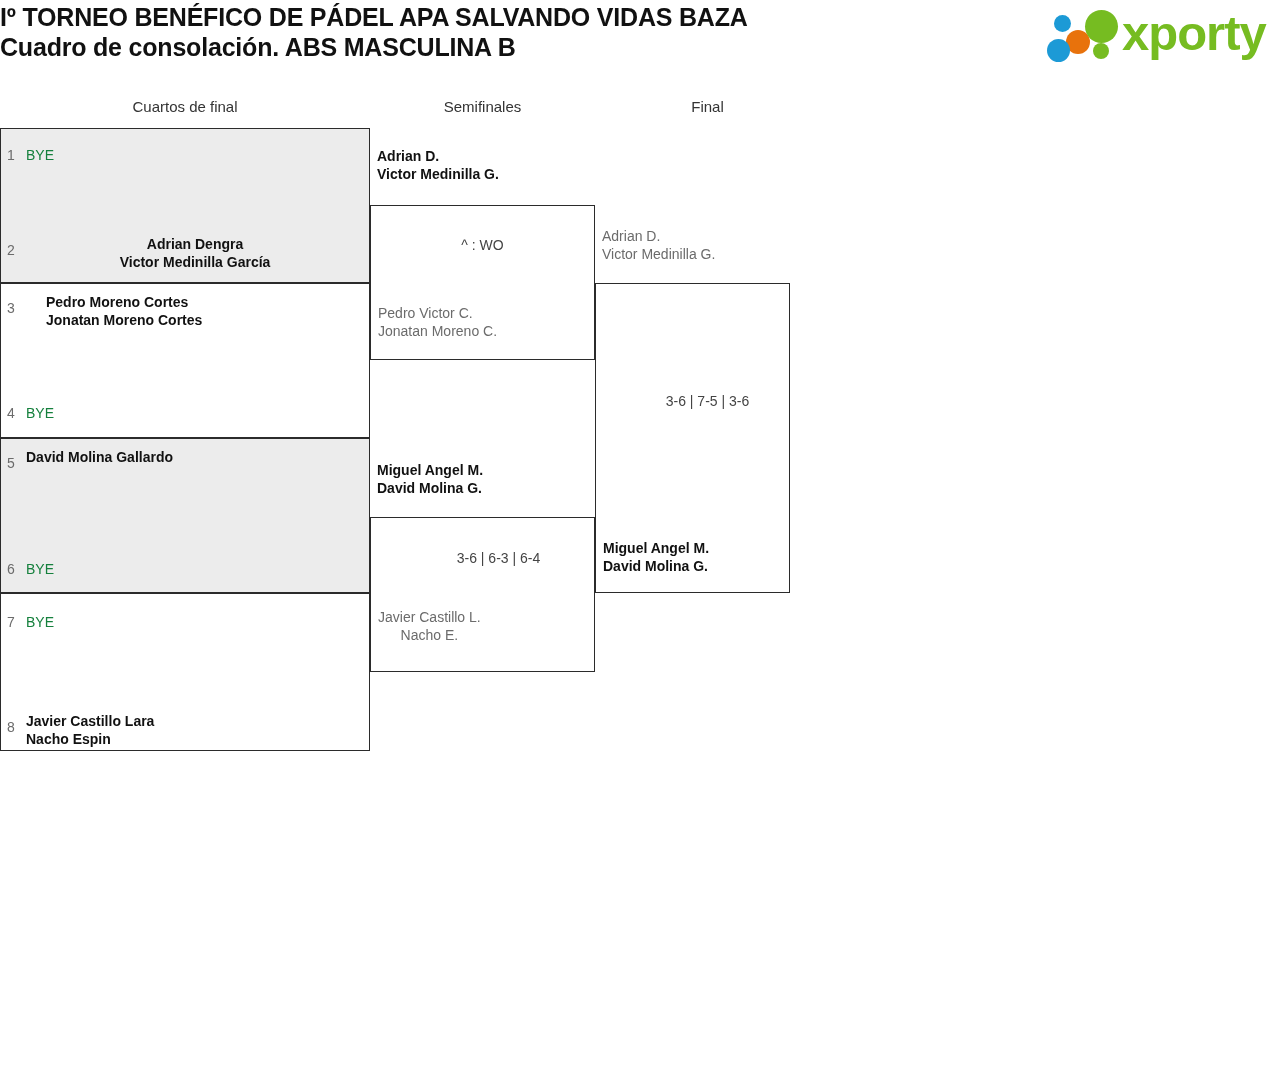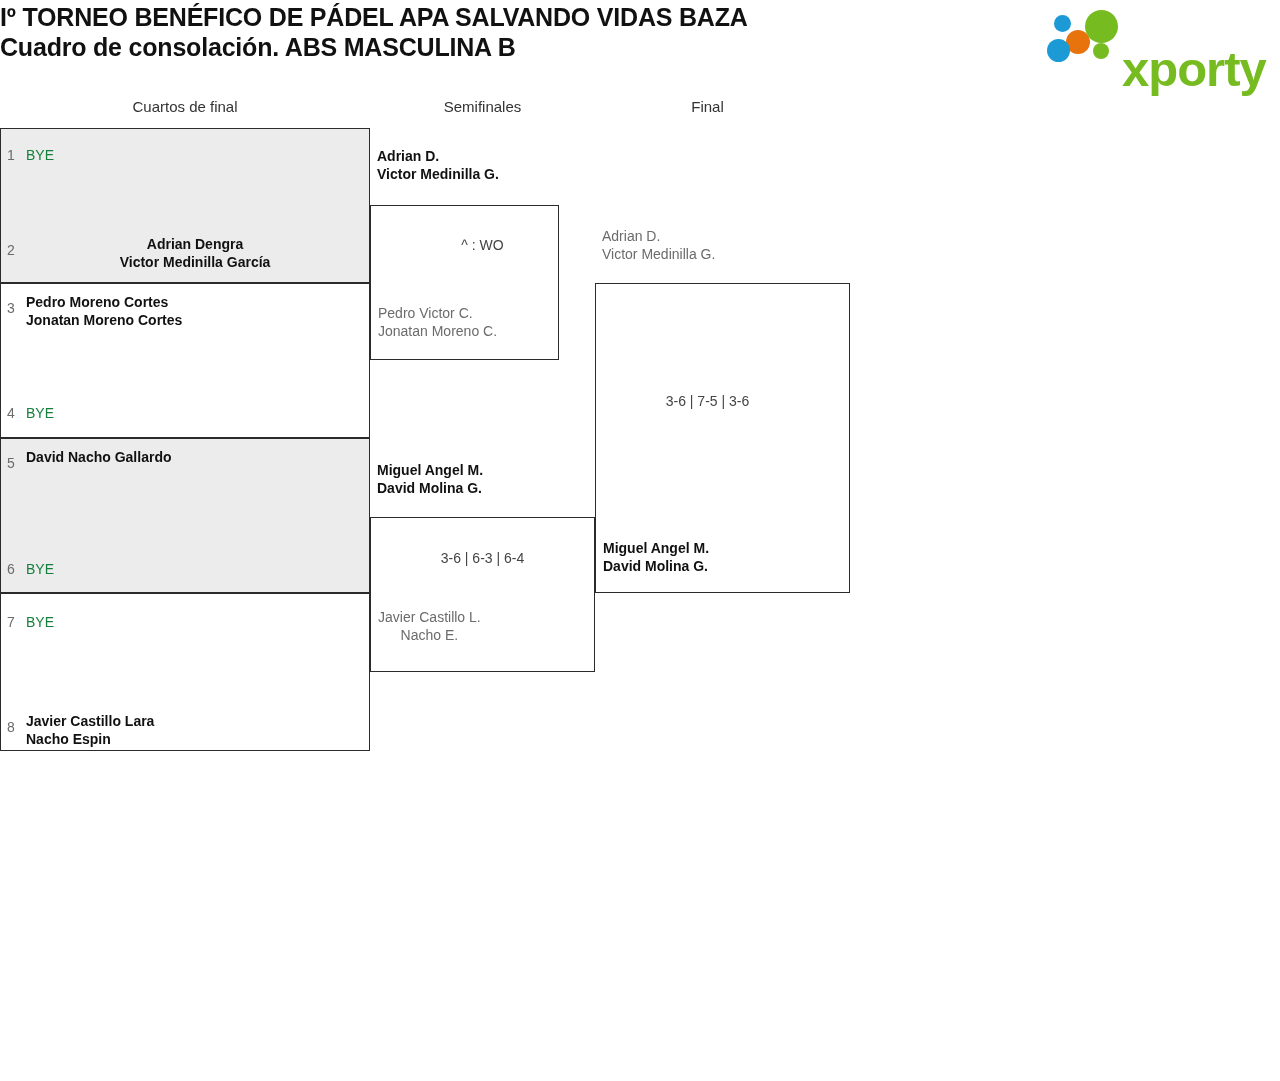--- a/index.html
+++ b/index.html
@@ -26,21 +26,21 @@
   #logo-dots{position:absolute;left:5px;top:4px;width:82px;height:52px;}
   .dot{position:absolute;border-radius:50%;}
   #dot-blue-small{left:9px;top:7px;width:17px;height:17px;background:#1c9ad6;}
   #dot-orange{left:21px;top:22px;width:24px;height:24px;background:#e8720c;}
   #dot-green-large{left:40px;top:2px;width:33px;height:33px;background:#76bc21;}
   #dot-blue-large{left:2px;top:31px;width:23px;height:23px;background:#1c9ad6;}
   #dot-green-small{left:48px;top:35px;width:16px;height:16px;background:#76bc21;}
   #logo-text{
     position:absolute;left:82px;top:0px;
     font-size:49px;font-weight:bold;color:#76bc21;
-    letter-spacing:-1px;line-height:58px;margin-top:36px;
+    letter-spacing:-1px;line-height:58px;
   }
 
   
   .round-header{
     position:absolute;font-size:15px;color:#333333;
     text-align:center;top:97px;line-height:20px;
   }
   #hdr-r1{left:0px;width:370px;}
   #hdr-r2{left:370px;width:225px;}
   #hdr-r3{left:595px;width:225px;}
@@ -115,36 +115,36 @@
       <span class="slot-names" style="top:3px;text-align:center;">
         <span class="nm winner">Adrian Dengra</span>
         <span class="nm winner">Victor Medinilla García</span>
       </span>
     </div>
   </div>
 
   <div class="box band-white" style="left:0px;top:283px;width:370px;height:155px;">
     <div class="slot" style="top:6px;">
       <span class="seed" style="top:10px;">3</span>
-      <span class="slot-names" style="top:3px;">
+      <span class="slot-names" style="top:3px;margin-left:20px;">
         <span class="nm winner">Pedro Moreno Cortes</span>
         <span class="nm winner">Jonatan Moreno Cortes</span>
       </span>
     </div>
     <div class="slot" style="top:112px;">
       <span class="seed" style="top:9px;">4</span>
       <span class="slot-names"><span class="bye">BYE</span></span>
     </div>
   </div>
 
   <div class="box band-gray" style="left:0px;top:438px;width:370px;height:155px;">
     <div class="slot" style="top:6px;">
       <span class="seed" style="top:10px;">5</span>
       <span class="slot-names" style="top:3px;">
-        <span class="nm winner">David Nacho Gallardo</span>
+        <span class="nm winner">David Molina Gallardo</span>
       </span>
     </div>
     <div class="slot" style="top:113px;">
       <span class="seed" style="top:9px;">6</span>
       <span class="slot-names"><span class="bye">BYE</span></span>
     </div>
   </div>
 
   <div class="box band-white" style="left:0px;top:593px;width:370px;height:158px;">
     <div class="slot" style="top:11px;">
@@ -158,47 +158,47 @@
         <span class="nm winner">Nacho Espin</span>
       </span>
     </div>
   </div>
 
   <div class="r-names" style="left:377px;top:147px;">
     <span class="nm winner">Adrian D.</span>
     <span class="nm winner">Victor Medinilla G.</span>
   </div>
 
-  <div class="box band-white" style="left:370px;top:205px;width:189px;height:155px;">
+  <div class="box band-white" style="left:370px;top:205px;width:225px;height:155px;">
     <div class="score" style="left:0px;top:30px;width:223px;">^ : WO</div>
     <div class="r-names" style="left:7px;top:98px;">
       <span class="nm loser">Pedro Victor C.</span>
       <span class="nm loser">Jonatan Moreno C.</span>
     </div>
   </div>
 
   <div class="r-names" style="left:377px;top:461px;">
     <span class="nm winner">Miguel Angel M.</span>
     <span class="nm winner">David Molina G.</span>
   </div>
 
   <div class="box band-white" style="left:370px;top:517px;width:225px;height:155px;">
-    <div class="score" style="left:0px;top:31px;width:223px;">3-6 | 6-3 | 6-4</div>
+    <div class="score" style="left:0px;top:31px;width:223px;padding-left:16px;">3-6 | 6-3 | 6-4</div>
     <div class="r-names" style="left:7px;top:90px;text-align:center;">
       <span class="nm loser">Javier Castillo L.</span>
       <span class="nm loser">Nacho E.</span>
     </div>
   </div>
 
   <div class="r-names" style="left:602px;top:227px;">
     <span class="nm loser">Adrian D.</span>
     <span class="nm loser">Victor Medinilla G.</span>
   </div>
 
-  <div class="box band-white" style="left:595px;top:283px;width:255px;height:310px;">
+  <div class="box band-white" style="left:595px;top:283px;width:195px;height:310px;">
     <div class="score" style="left:0px;top:108px;width:223px;">3-6 | 7-5 | 3-6</div>
     <div class="r-names" style="left:7px;top:255px;">
       <span class="nm winner">Miguel Angel M.</span>
       <span class="nm winner">David Molina G.</span>
     </div>
   </div>
 
 </div>
 
 </body></html>

